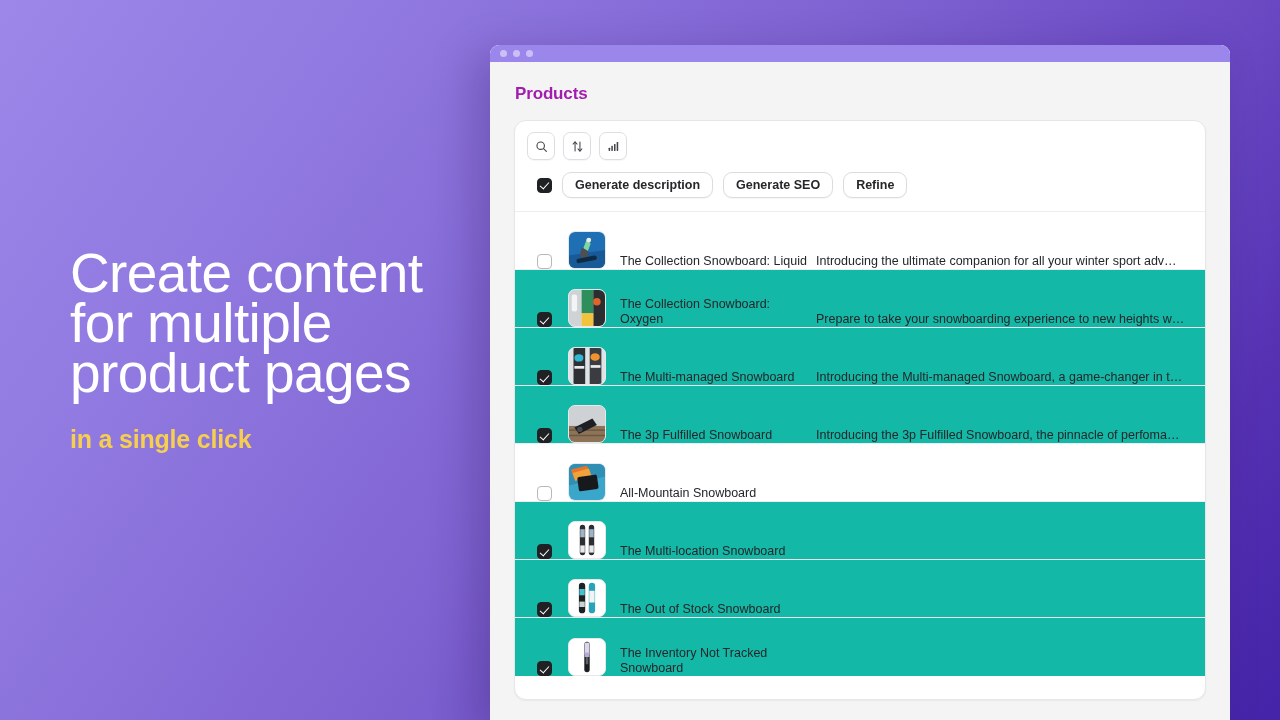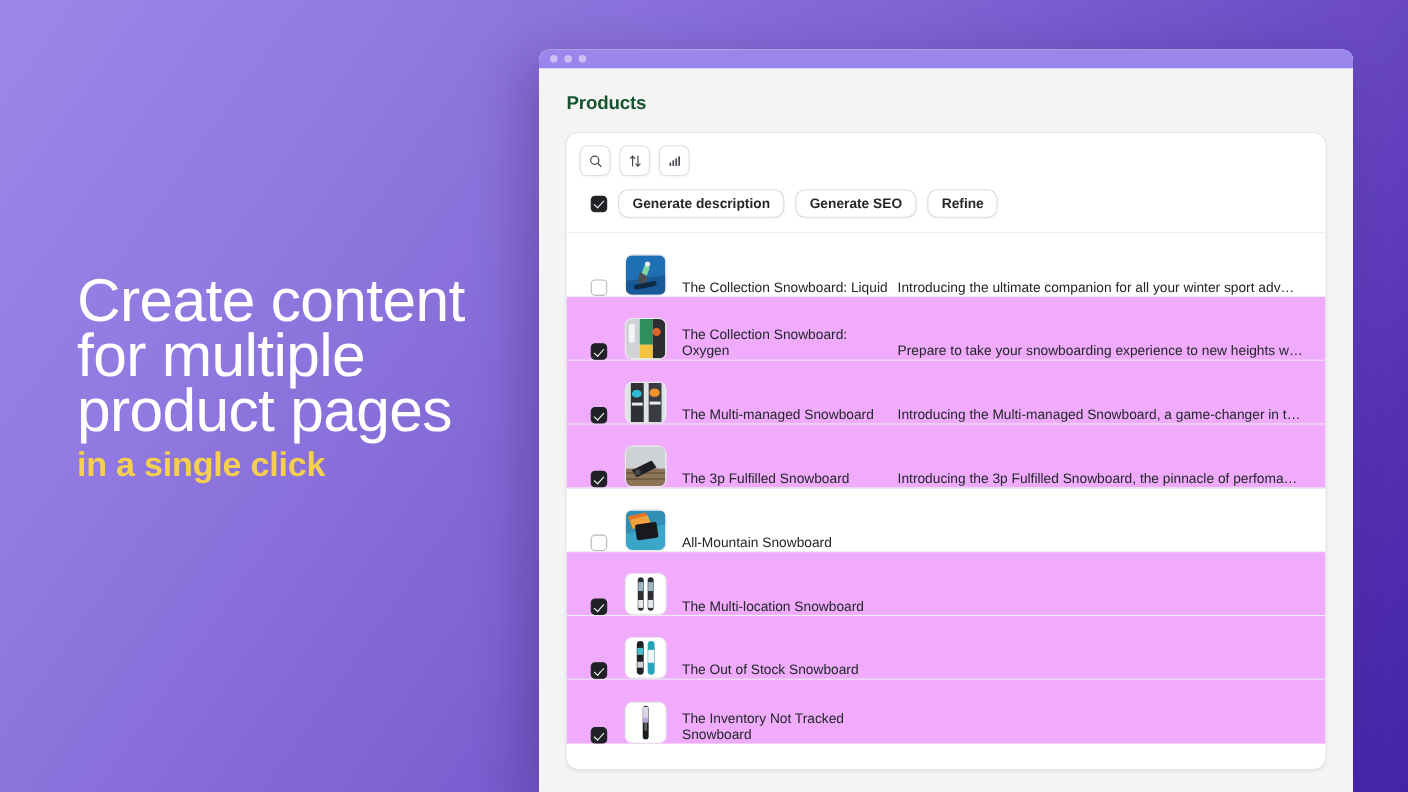--- a/index.html
+++ b/index.html
@@ -28,23 +28,23 @@
   #promo-heading {
     margin: 0;
     color: #ffffff;
     font-size: 55px;
     line-height: 50px;
     font-weight: 400;
     letter-spacing: -0.6px;
   }
   #promo-heading .ln { display: block; }
   #promo-sub {
-    margin: 10px 0 0 0;
+    margin: 26px 0 0 0;
     color: #f6cf4f;
-    font-size: 31px;
+    font-size: 25px;
     line-height: 30px;
     font-weight: 600;
     letter-spacing: -0.2px;
   }
 
   
   #window {
     position: absolute;
     left: 490px;
     top: 45px;
@@ -73,21 +73,21 @@
     background: rgba(255,255,255,0.48);
   }
 
   #app-body {
     padding: 22px 24px 0 24px;
   }
   #page-title {
     margin: 0 0 16px 1px;
     font-size: 17px;
     font-weight: 700;
-    color: #14532d;
+    color: #a21caf;
     letter-spacing: -0.15px;
   }
 
   
   #card {
     background: #ffffff;
     border: 1px solid #e6e6e8;
     border-radius: 12px;
     box-shadow: 0 1px 2px rgba(22, 29, 37, 0.05);
     overflow: hidden;
@@ -189,21 +189,21 @@
   
   #rows { border-top: 1px solid #ededef; }
   .row {
     display: flex;
     align-items: flex-end;
     min-height: 58px;
     border-bottom: 1px solid #ededef;
     padding: 0 10px 0 22px;
     box-sizing: border-box;
   }
-  .row.sel { background: #f0abfc; }
+  .row.sel { background: #14b8a6; }
   .row:last-child { border-bottom: none; }
 
   .thumb {
     width: 38px;
     height: 38px;
     border-radius: 7px;
     margin-left: 16px;
     flex: 0 0 auto;
     border: 1px solid #e7e8ea;
     box-sizing: border-box;

